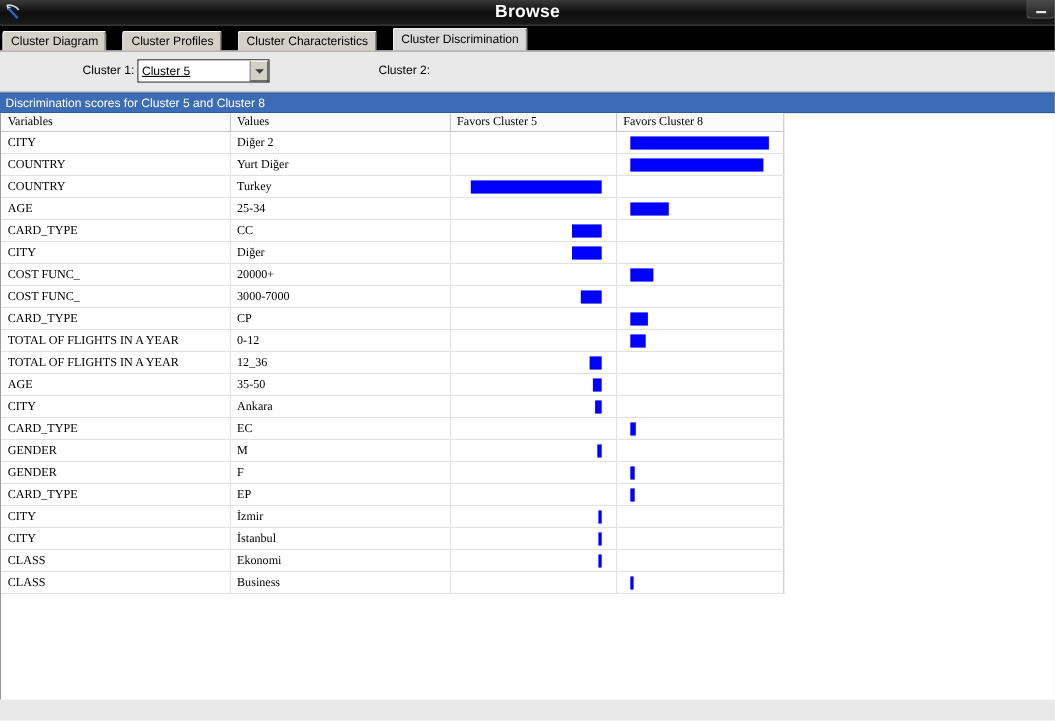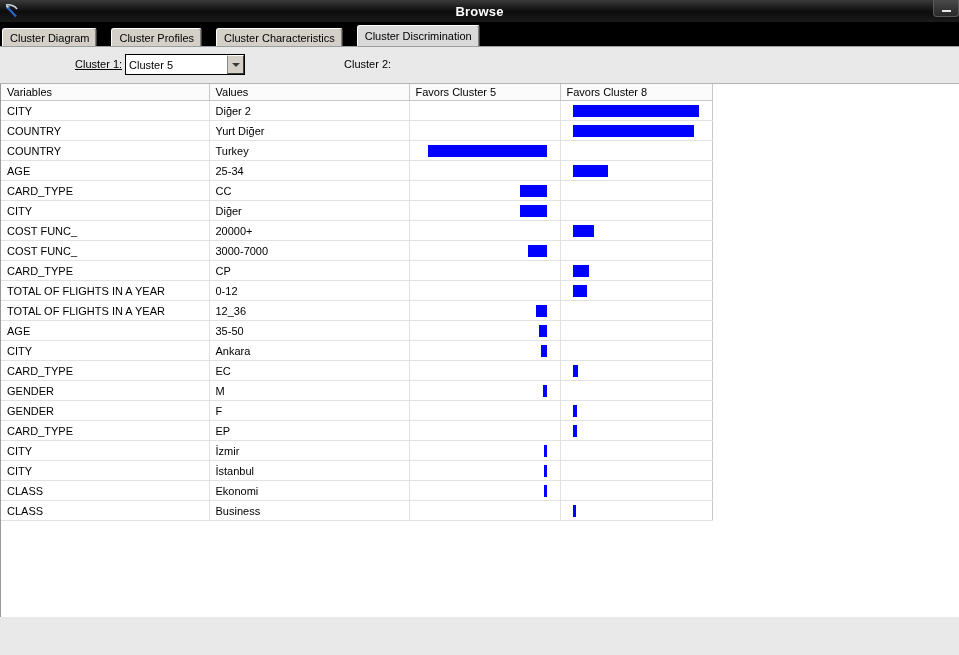--- a/index.html
+++ b/index.html
@@ -21,21 +21,21 @@
     position: relative;
     height: 22px;
     background: linear-gradient(to bottom, #3a3a3a 0%, #2a2a2a 18%, #0d0d0d 52%, #1a1a1a 100%);
     border-bottom: 1px solid #000;
     display: flex;
     align-items: center;
     justify-content: center;
   }
   .titlebar-title {
     color: #ffffff;
-    font-size: 13px;
+    font-size: 16px;
     font-weight: bold;
     letter-spacing: .2px;
   }
   .app-icon {
     position: absolute;
     left: 3px;
     top: 2px;
     width: 18px;
     height: 18px;
   }
@@ -124,34 +124,34 @@
     height: 36px;
     position: relative;
     display: flex;
     align-items: center;
     border-bottom: 1px solid #b4b4b4;
   }
   .ctl-label {
     font-size: 11px;
     color: #000;
   }
-  .lbl-c1 { position: absolute; left: 75px; top: 11px; text-decoration: underline; }
+  .lbl-c1 { position: absolute; left: 75px; top: 11px; }
   .lbl-c2 { position: absolute; left: 344px; top: 11px; }
 
   .combo {
     position: absolute;
     top: 7px;
     height: 21px;
     box-sizing: border-box;
     display: flex;
     align-items: stretch;
     border: 1px solid #000000;
     background: #ffffff;
   }
-  .combo-1 { left: 125px; width: 120px; }
+  .combo-1 { left: 125px; width: 120px; text-decoration: underline; }
   .combo-2 { left: 396px; width: 120px; }
   .combo-text {
     flex: 1;
     display: flex;
     align-items: center;
     padding-left: 3px;
     font-size: 11px;
     background: #ffffff;
     color: #000;
     overflow: hidden;
@@ -198,20 +198,21 @@
     box-sizing: border-box;
   }
 
   
   .panel {
     position: relative;
     background: #ffffff;
     height: 533px;
     border-left: 1px solid #9a9a9a;
     box-sizing: border-box;
+    font-family: Liberation Serif, serif;
   }
   table.grid {
     border-collapse: collapse;
     table-layout: fixed;
     width: 711px;
     background: #ffffff;
   }
   table.grid th {
     font-weight: normal;
     font-size: 11px;
@@ -305,20 +306,23 @@
     <div class="combo combo-1">
       <span class="combo-text">Cluster 5</span>
       <span class="combo-arrow">
           <i></i>
         </span>
     </div>
 
     <span class="ctl-label lbl-c2">Cluster 2:</span>
   </div>
 
+  <div class="banner">
+    <span>Discrimination scores for Cluster 5 and Cluster 8</span>
+  </div>
 
   <div class="panel">
     <table class="grid">
       <colgroup>
         <col class="col-var">
           <col class="col-val">
           <col class="col-left">
           <col class="col-right">
       </colgroup>
       <thead>

